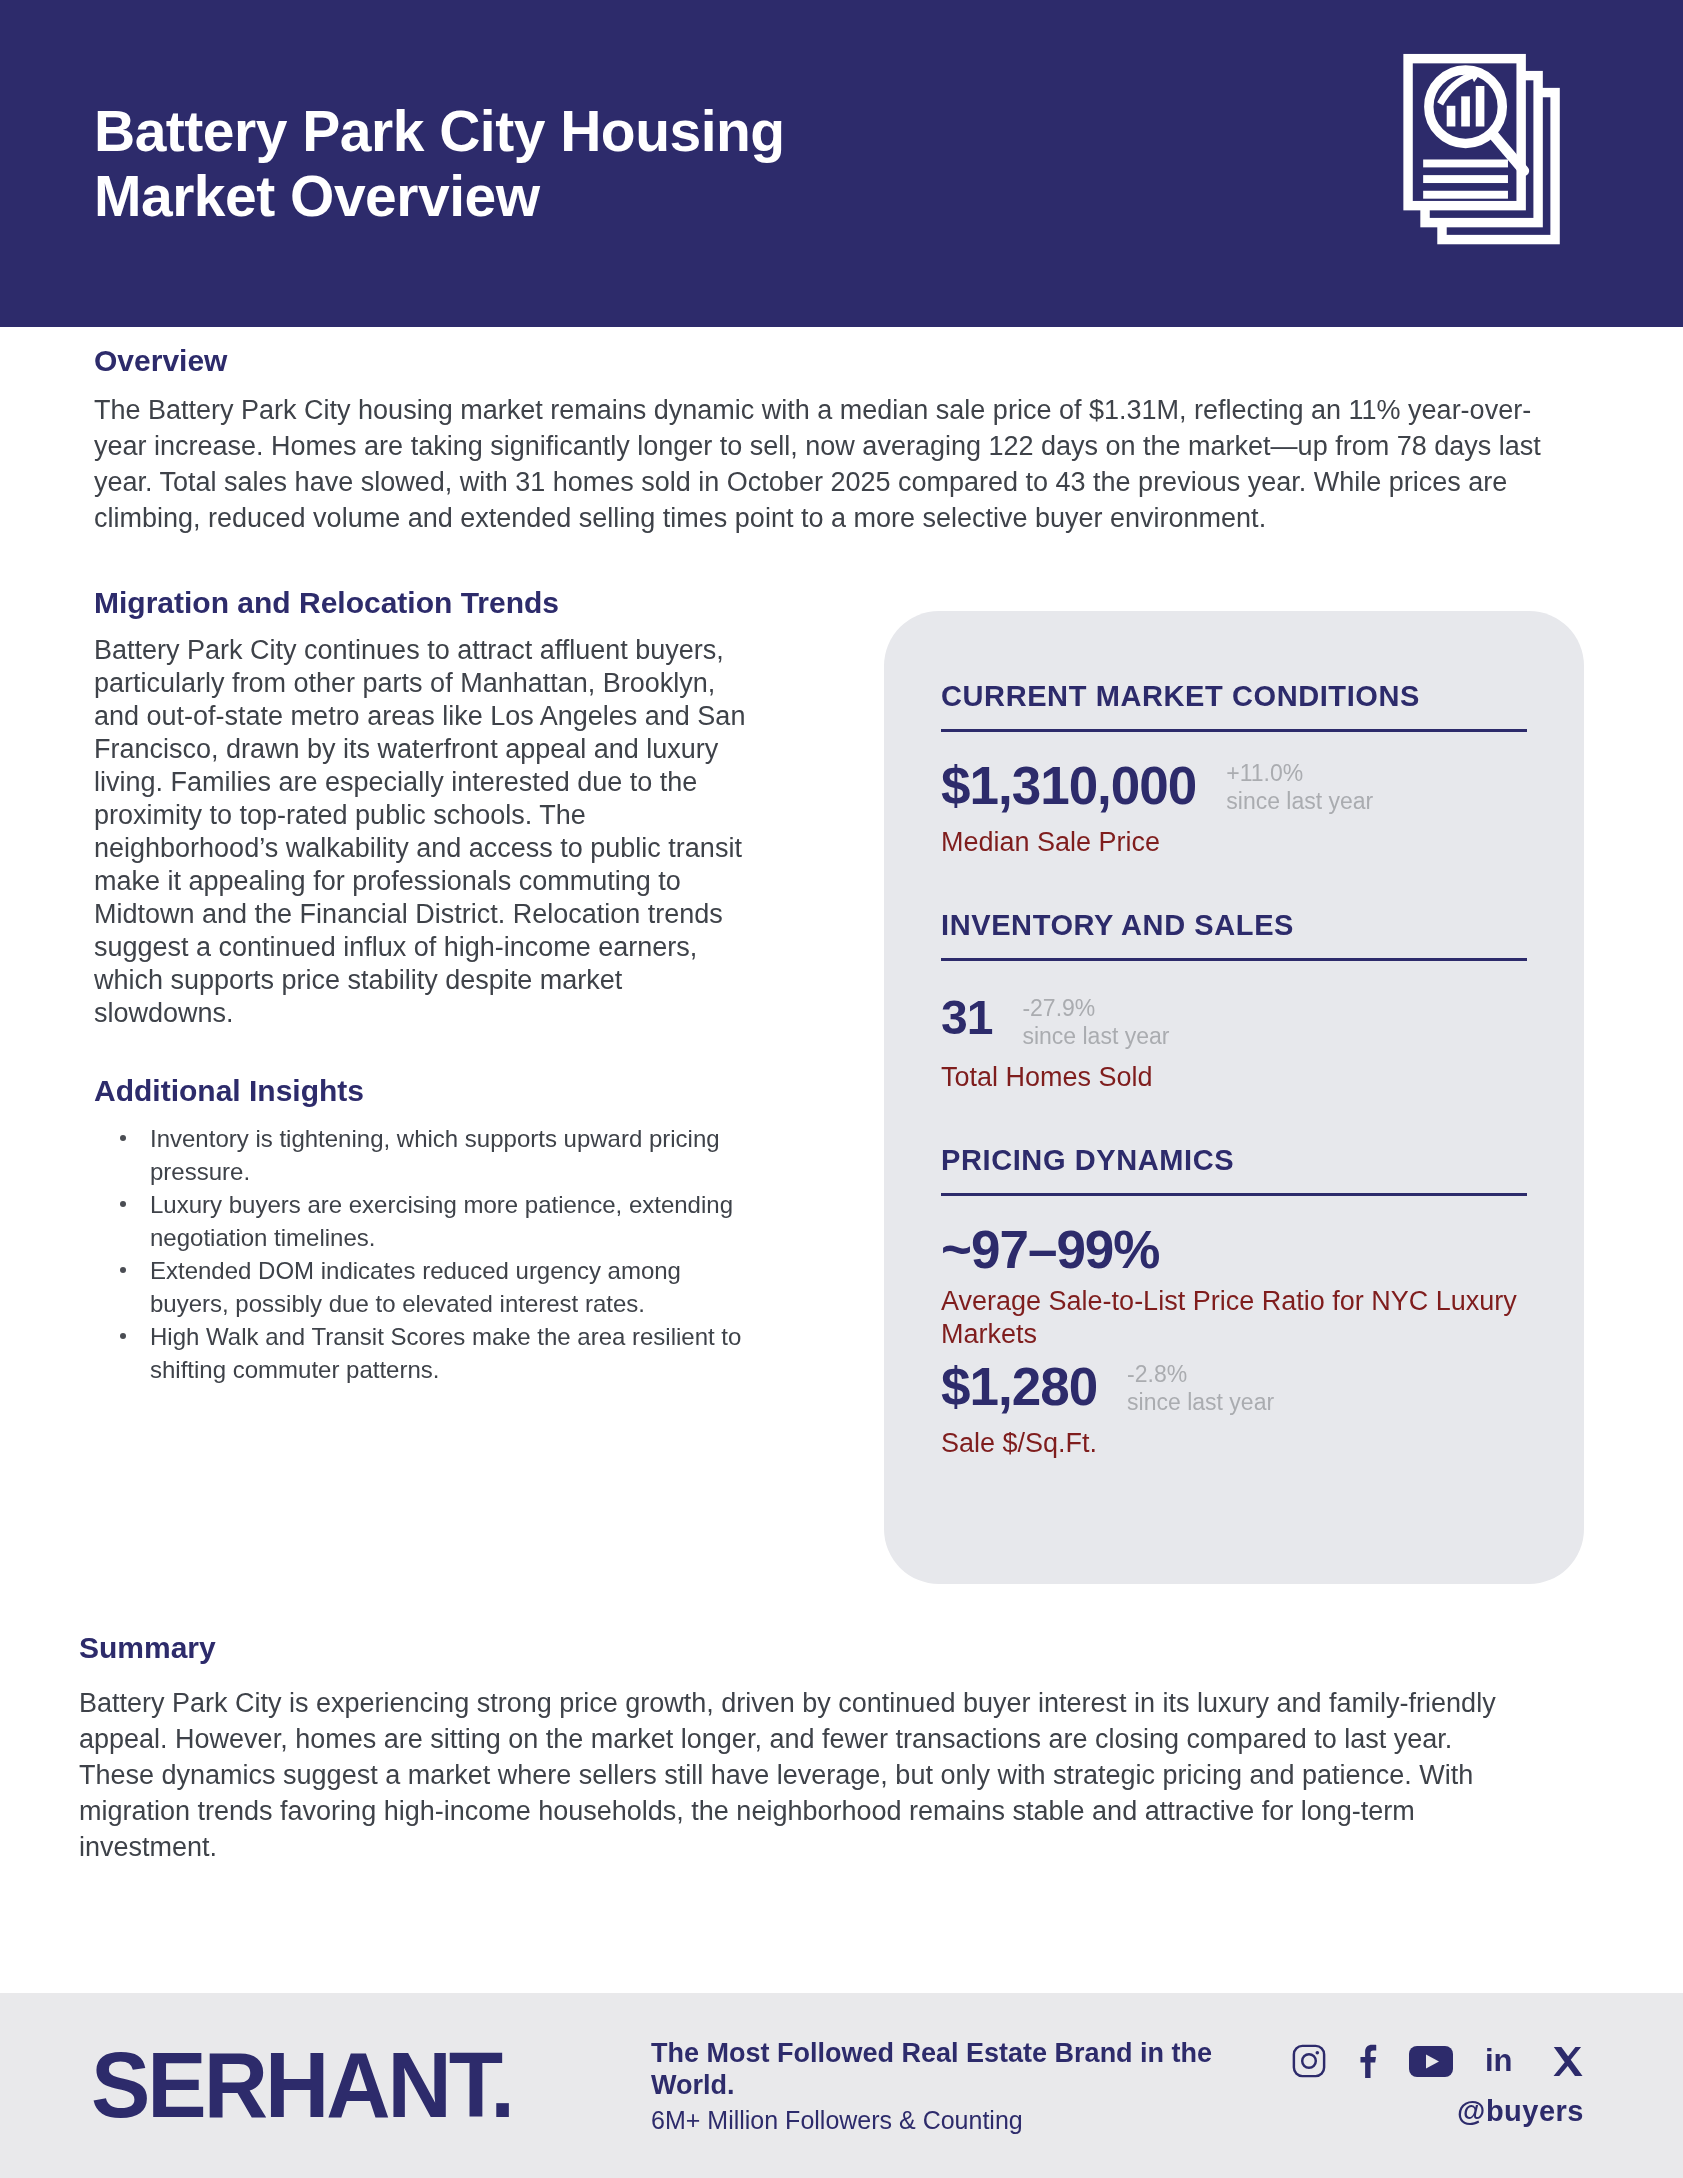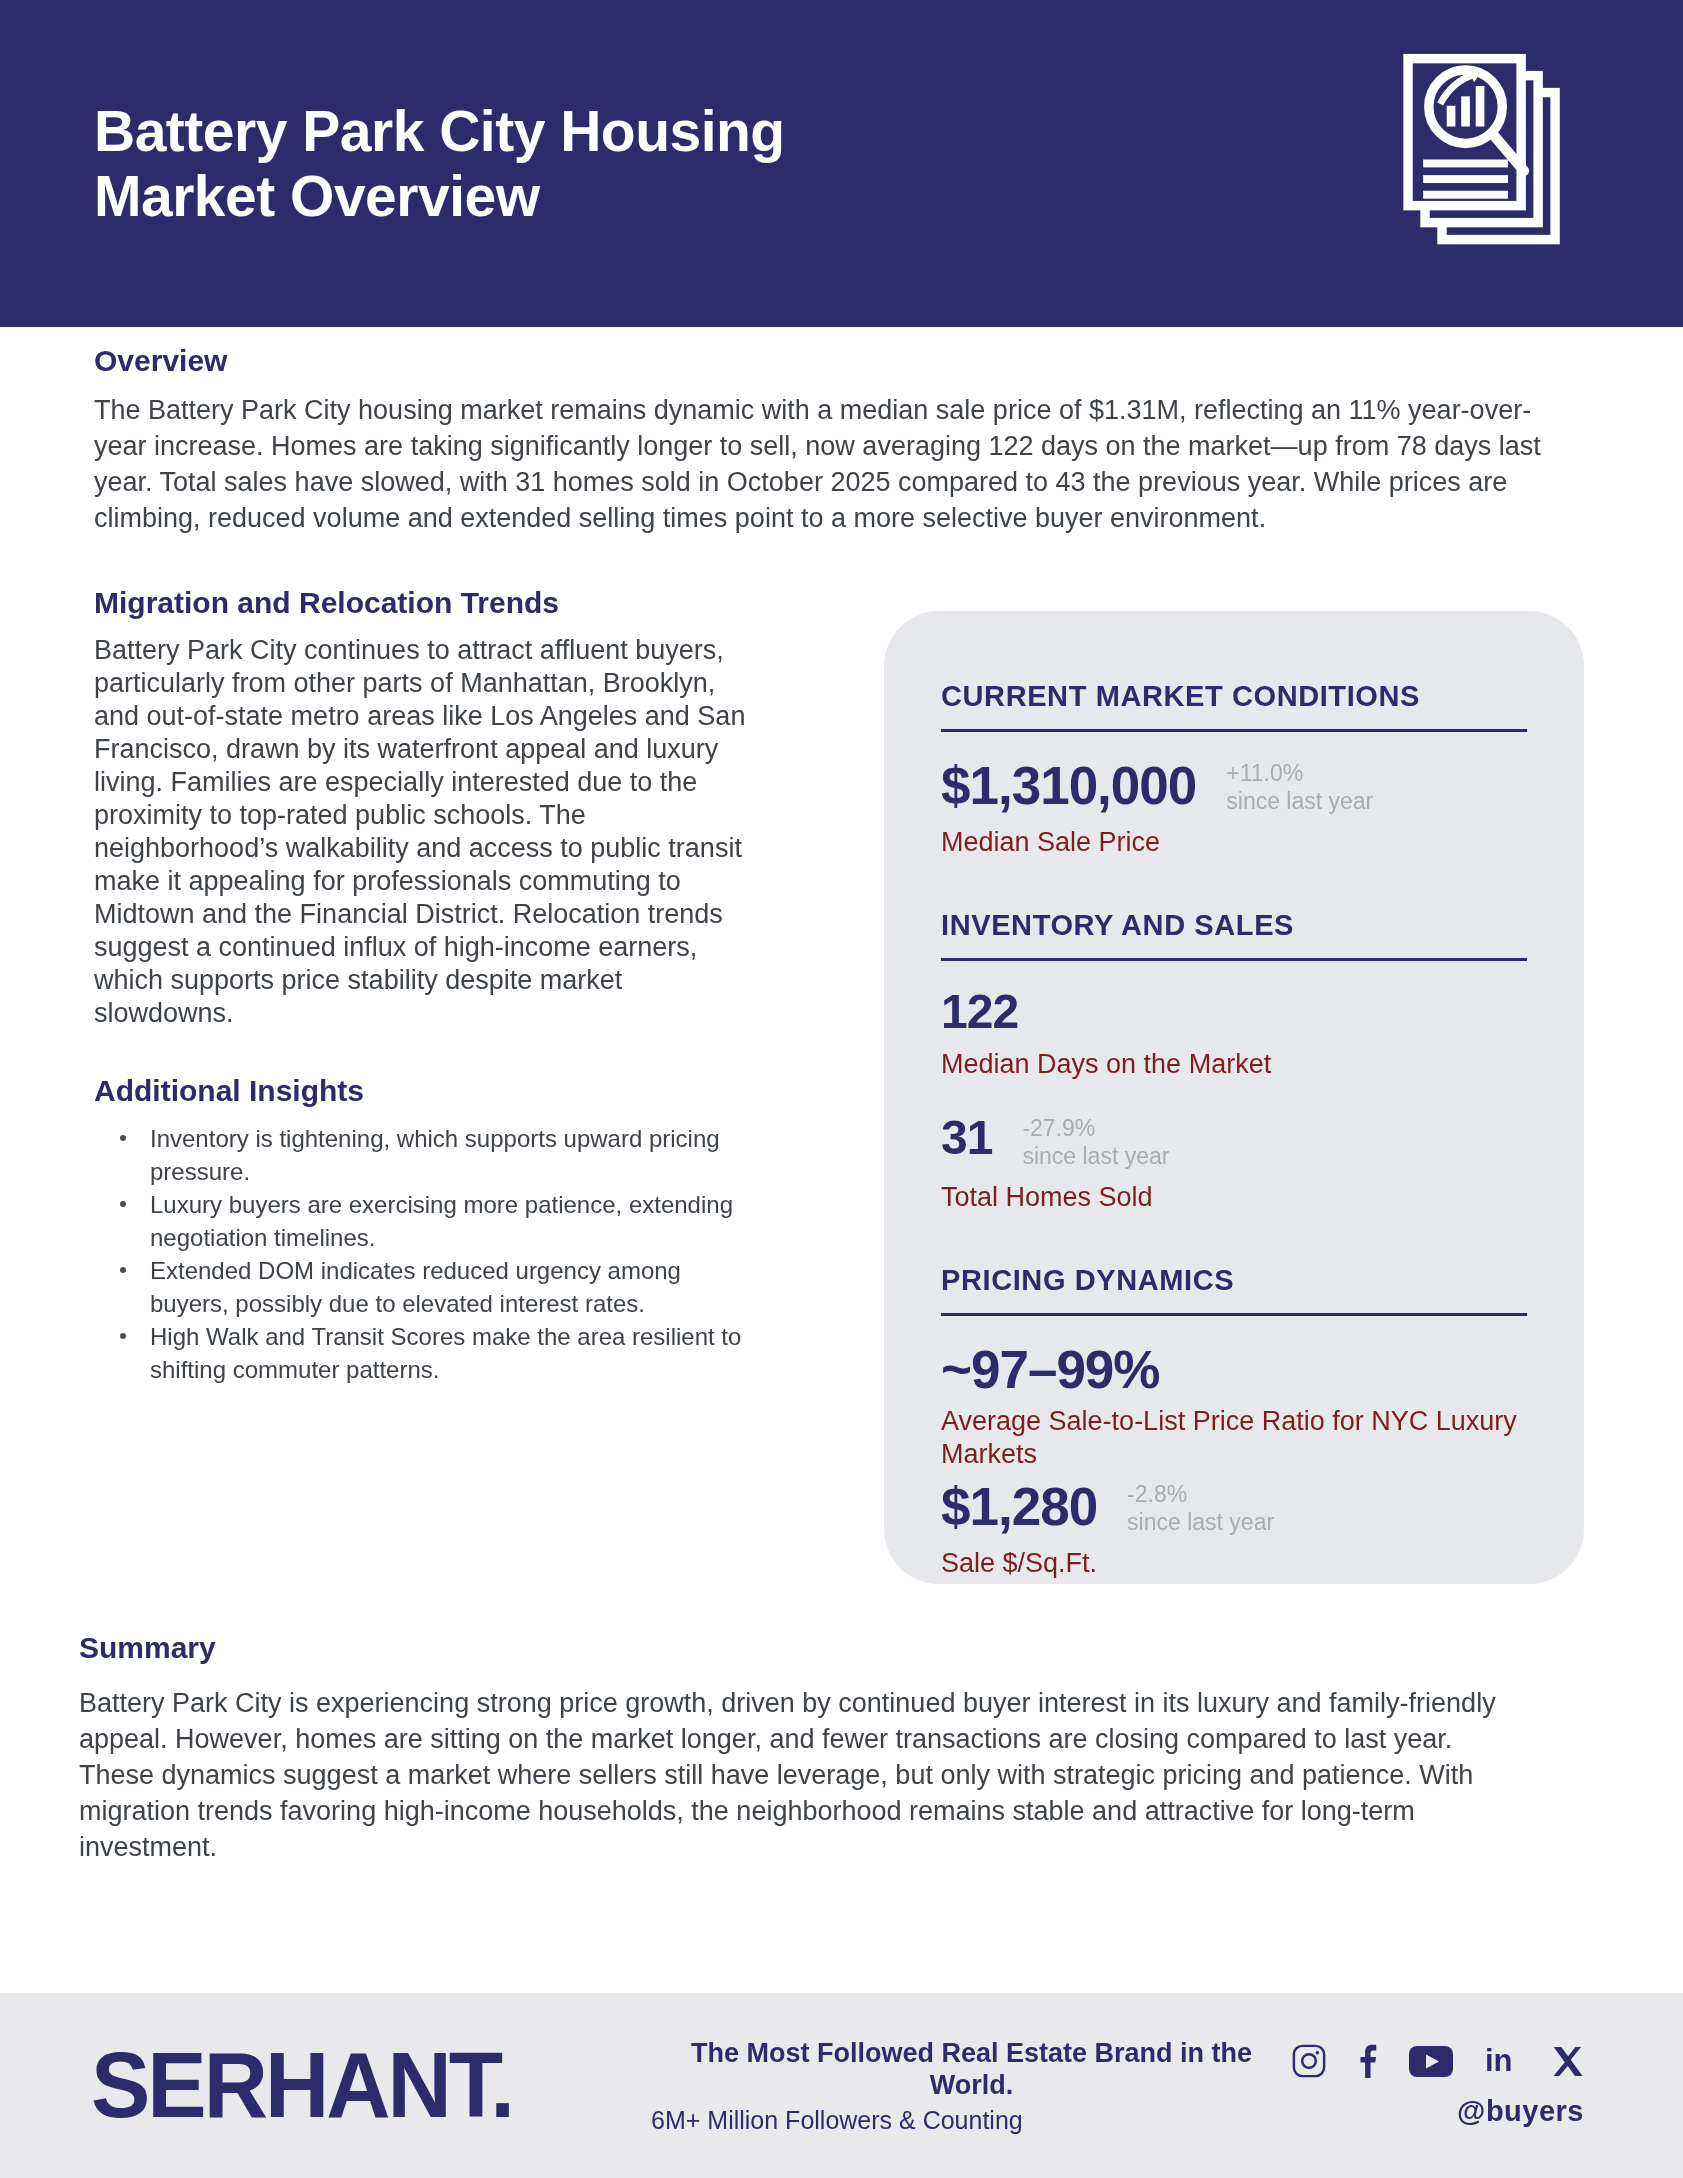--- a/index.html
+++ b/index.html
@@ -50,21 +50,21 @@
   .summary { position:absolute; left:79px; top:1631px; width:1436px; }
   .summary .sec-h { margin-bottom:20px; }
 
   
   .footer { position:absolute; left:0; bottom:0; width:100%; height:185px;
             background:#e9e9eb; box-sizing:border-box; display:flex; align-items:center;
             padding:0 99px 0 91px; }
   .brand { color:#2d2b6b; font-size:89px; font-weight:bold; letter-spacing:-3px;
            transform:scaleY(1.04); transform-origin:left center; white-space:nowrap; }
   .mid { margin-left:139px; color:#2d2b6b; }
-  .mid .b { font-weight:bold; font-size:27px; line-height:32px;text-align:center; }
+  .mid .b { font-weight:bold; font-size:27px; line-height:32px; }
   .mid .s { font-size:25px; line-height:30px; margin-top:4px; }
   .social { margin-left:auto; text-align:right; }
   .icons { display:flex; align-items:center; gap:32px; justify-content:flex-end; }
   .handle { margin-top:12px; color:#2d2b6b; font-weight:bold; font-size:29px; letter-spacing:0.5px; }
 </style>
 </head>
 <body>
 
 <div class="page">
 
@@ -139,26 +139,20 @@
             <div>+11.0%</div>
             <div>since last year</div>
           </span>
         </div>
         <div class="stat-label">Median Sale Price</div>
       </div>
     </div>
 
     <div class="card-section">
       <h3>INVENTORY AND SALES</h3>
-      <div class="stat">
-        <div class="stat-row">
-          <span class="value value-lg">122</span>
-        </div>
-        <div class="stat-label">Median Days on the Market</div>
-      </div>
       <div class="stat stat2">
         <div class="stat-row" style="margin-top:8px;">
           <span class="value value-lg">31</span>
           <span class="delta">
             <div>-27.9%</div>
             <div>since last year</div>
           </span>
         </div>
         <div class="stat-label">Total Homes Sold</div>
       </div>

